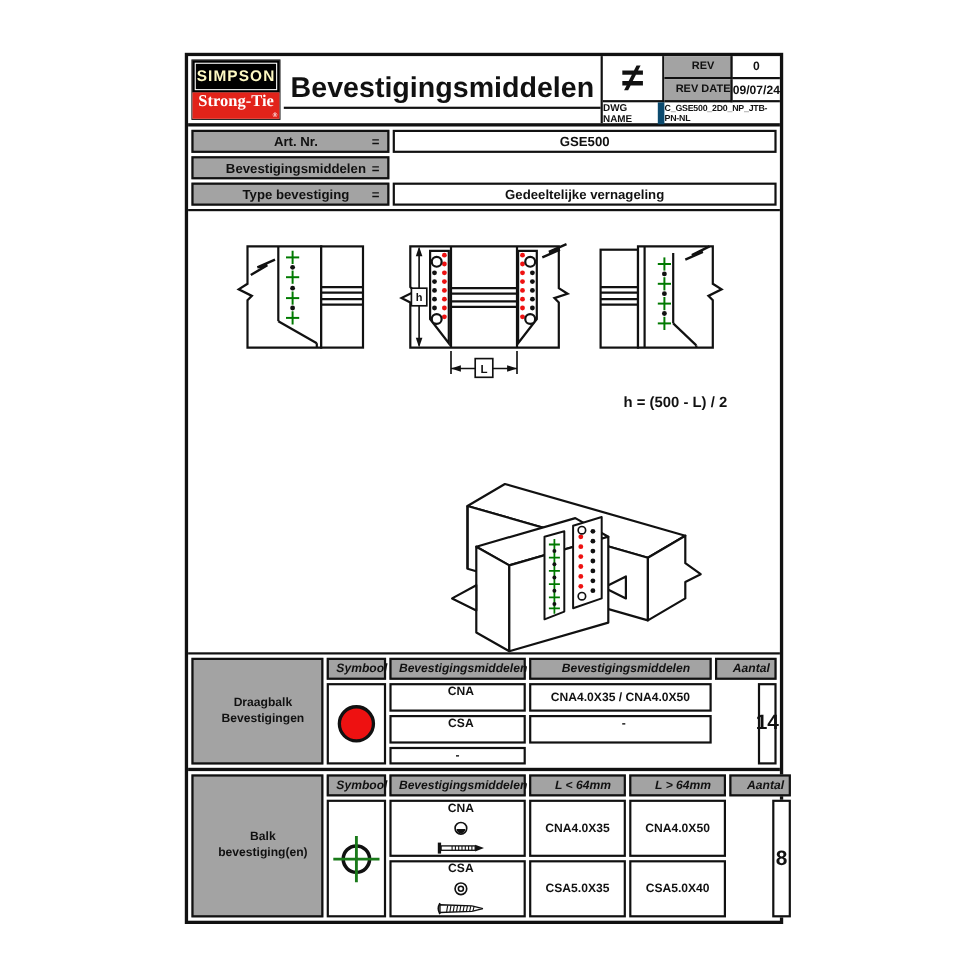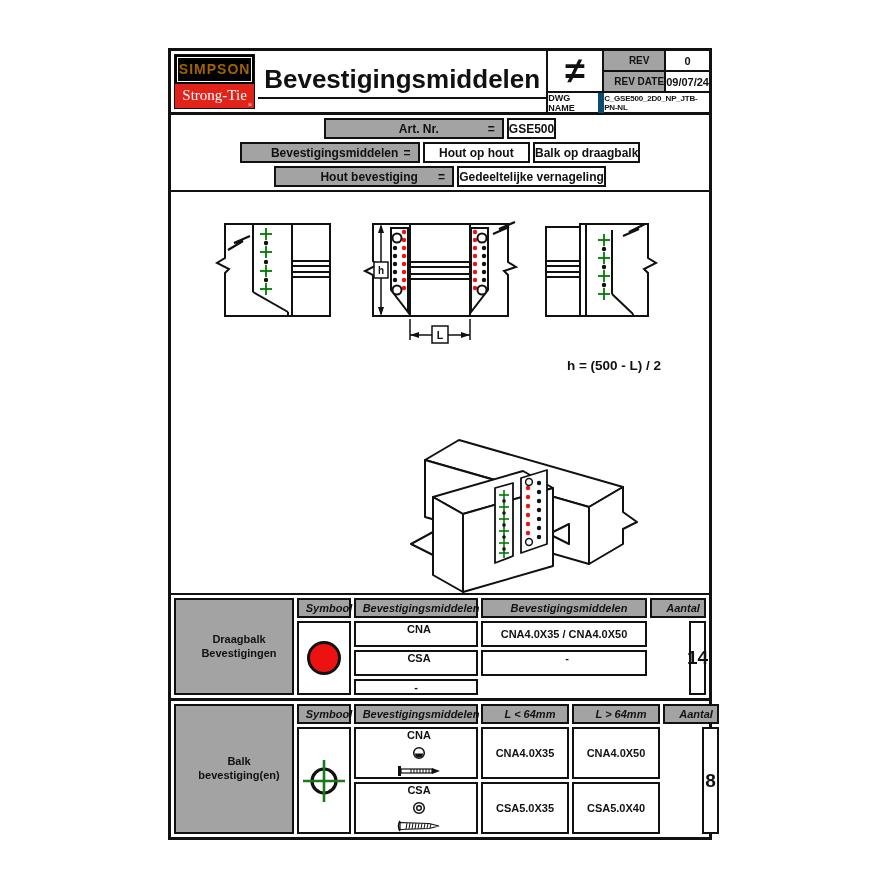--- a/index.html
+++ b/index.html
@@ -4,40 +4,40 @@
 <style>
   html,body{margin:0;padding:0;background:#fff;width:880px;height:880px;
     font-family:"Liberation Sans",sans-serif;color:#111;}
   #sheet{position:absolute;left:168px;top:48px;width:544px;height:792px;
     border:3px solid #111;background:#fff;box-sizing:border-box;
     display:flex;flex-direction:column;}
   .sec{box-sizing:border-box;}
   
   .sec-header{height:64px;border-bottom:3px solid #111;display:flex;align-items:stretch;}
   .logo{width:92px;margin:3px;border:1px solid #111;display:flex;flex-direction:column;}
-  .logo-top{flex:1;background:#000;color:#a16207;display:flex;align-items:center;justify-content:center;
+  .logo-top{flex:1;background:#000;color:#fef9c3;display:flex;align-items:center;justify-content:center;
     font-weight:bold;font-size:14px;letter-spacing:1px;border:2px solid #000;outline:1px solid #fff;outline-offset:-3px;}
-  .logo-bottom{flex:1;background:#e2231a;color:#fff;display:flex;align-items:center;justify-content:center;
-    font-family:"Liberation Serif",serif;font-weight:normal;font-size:15px;position:relative;}
+  .logo-bottom{flex:1;background:#e2231a;color:#fff;display:flex;align-items:flex-start;justify-content:center;
+    font-family:"Liberation Serif",serif;font-weight:bold;font-size:15px;position:relative;}
   .logo-reg{position:absolute;right:2px;bottom:0;font-size:6px;}
   .title-wrap{flex:1;display:flex;align-items:center;justify-content:center;}
   .sheet-title{font-size:26px;font-weight:bold;border-bottom:2px solid #111;padding:0 6px 2px 6px;}
   .hdr-right{width:178px;border-left:2px solid #111;display:grid;
     grid-template-columns:56px 62px 1fr;grid-template-rows:21px 21px 1fr;}
   .hc{display:flex;align-items:center;justify-content:center;font-weight:bold;box-sizing:border-box;}
   .neq{grid-row:1/3;grid-column:1;border-right:2px solid #111;border-bottom:2px solid #111;
     font-size:36px;font-weight:bold;line-height:1;}
   .rev-l{grid-row:1;grid-column:2;border-right:2px solid #111;border-bottom:2px solid #111;font-size:10px;}
   .rev-v{grid-row:1;grid-column:3;border-bottom:2px solid #111;font-size:11px;}
   .revd-l{grid-row:2;grid-column:2;border-right:2px solid #111;border-bottom:2px solid #111;font-size:10px;}
   .revd-v{grid-row:2;grid-column:3;border-bottom:2px solid #111;font-size:11px;}
   .dwg-l{grid-row:3;grid-column:1;border-right:6px solid #0c4a6e;font-size:9px;}
   .dwg-v{grid-row:3;grid-column:2/4;font-size:8px;letter-spacing:-0.2px;}
   
-  .sec-info{height:84px;border-bottom:2px solid #111;padding:3px;display:flex;flex-direction:column;gap:3px;align-items:center;}
+  .sec-info{height:84px;border-bottom:2px solid #111;padding:3px;display:flex;flex-direction:column;gap:3px;}
   .irow{flex:1;display:grid;grid-template-columns:180px 1fr;gap:3px;}
   .c{border:2px solid #111;background:#fff;display:flex;align-items:center;justify-content:center;
     font-weight:bold;font-size:12px;box-sizing:border-box;text-align:center;}
   .g{background:#a3a3a3;padding-left:10px;}
   .ilabel{position:relative;}
   .eq{position:absolute;right:7px;top:50%;transform:translateY(-50%);}
   .ival2{display:grid;grid-template-columns:1fr 1fr;gap:3px;}
   
   .sec-drawing{height:442px;border-bottom:2px solid #111;position:relative;}
   .sec-drawing svg{position:absolute;left:0;top:0;}
@@ -89,28 +89,24 @@
         <span>Art. Nr.</span>
         <span class="eq">=</span>
       </div>
       <div class="c">GSE500</div>
     </div>
     <div class="irow">
       <div class="c g ilabel">
         <span>Bevestigingsmiddelen</span>
         <span class="eq">=</span>
       </div>
-      <div class="ival2">
-        <div class="c">Hout op hout</div>
-        <div class="c">Balk op draagbalk</div>
-      </div>
     </div>
     <div class="irow">
       <div class="c g ilabel">
-        <span>Hout bevestiging</span>
+        <span>Type bevestiging</span>
         <span class="eq">=</span>
       </div>
       <div class="c">Gedeeltelijke vernageling</div>
     </div>
   </div>
 
   <div class="sec sec-drawing">
     <svg width="538" height="440" viewBox="0 0 538 440">
       <defs>
         <g id="gc">

